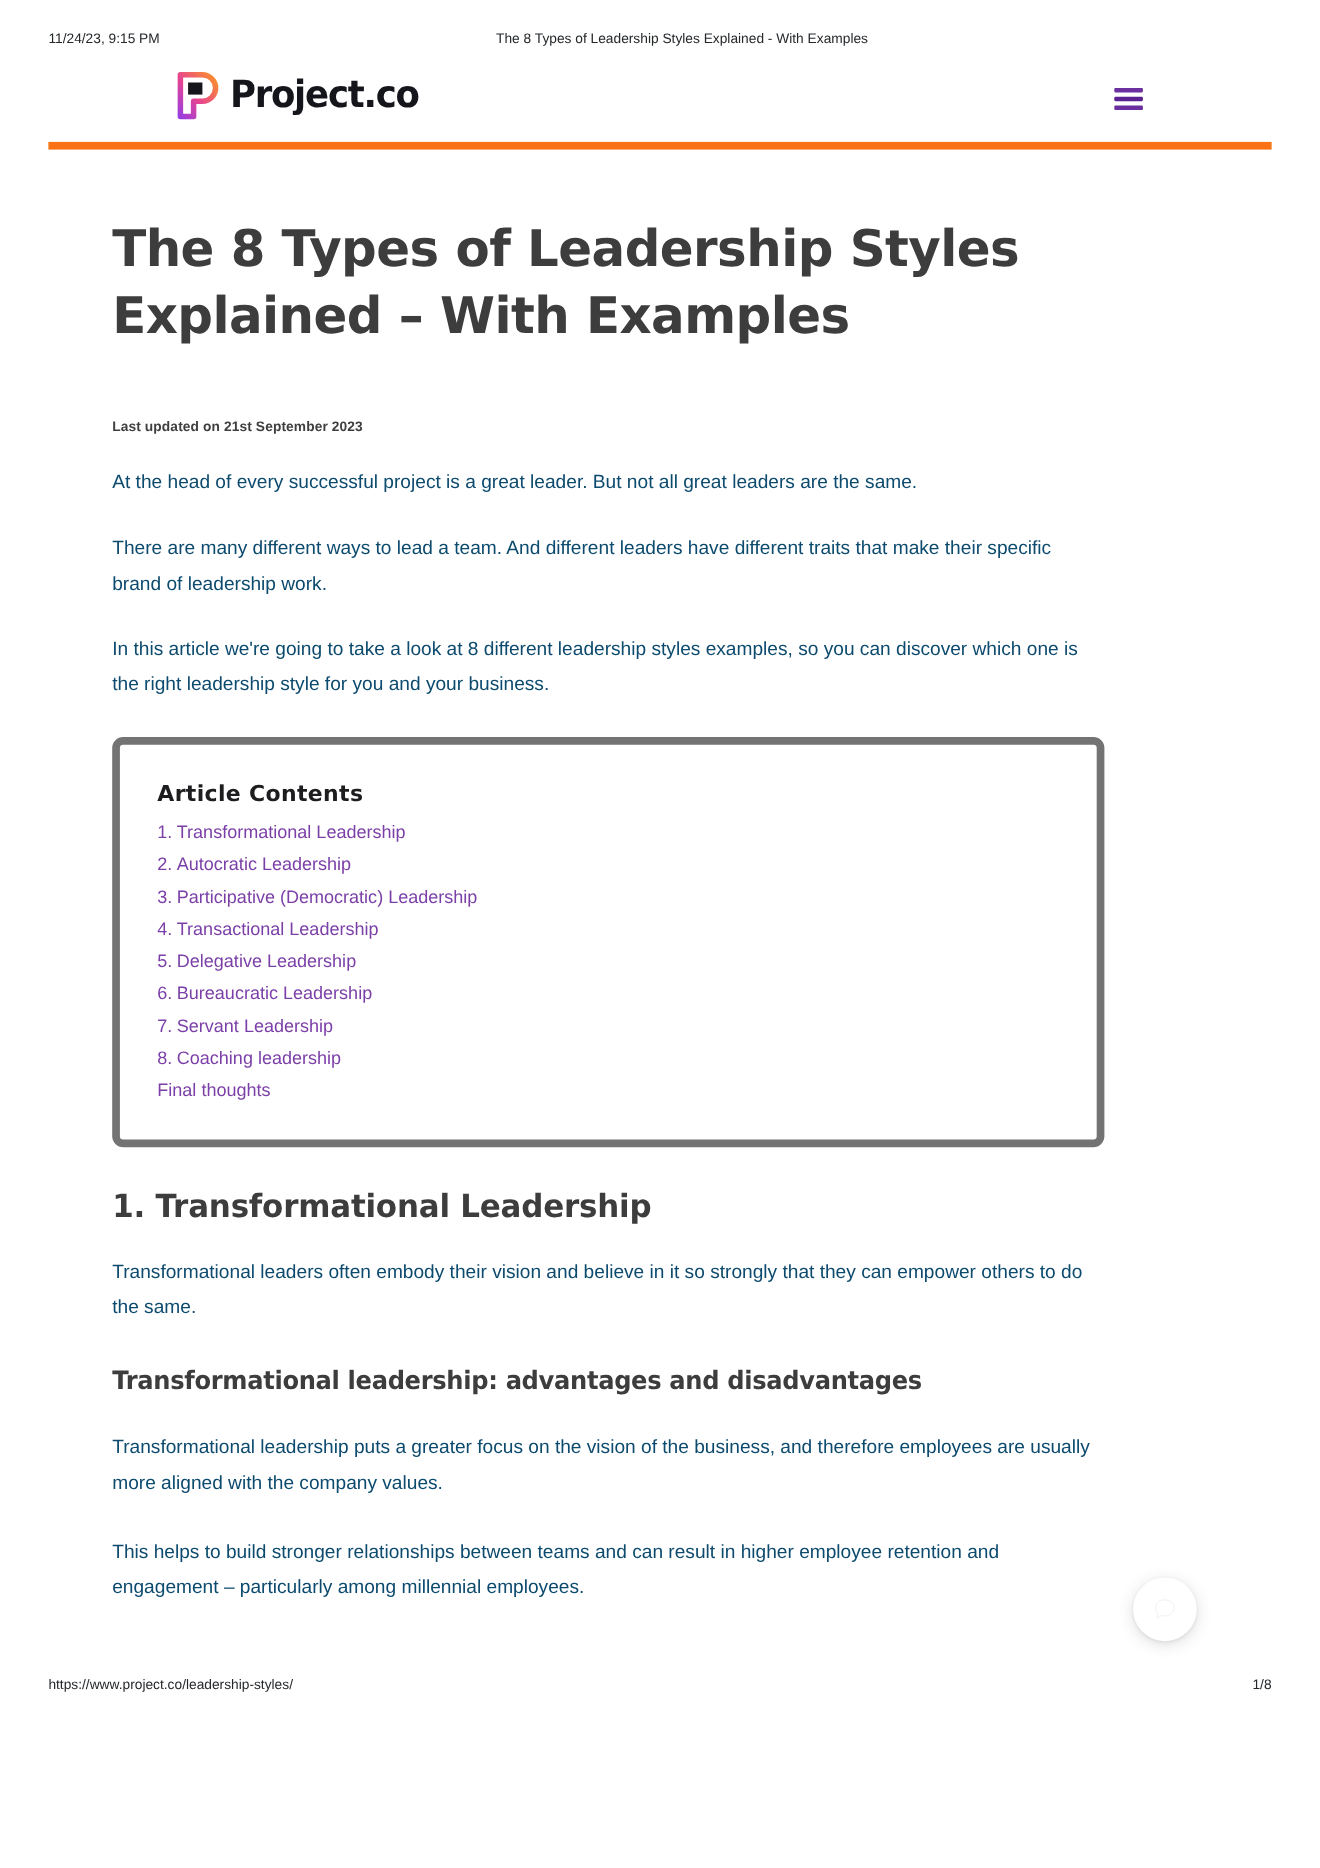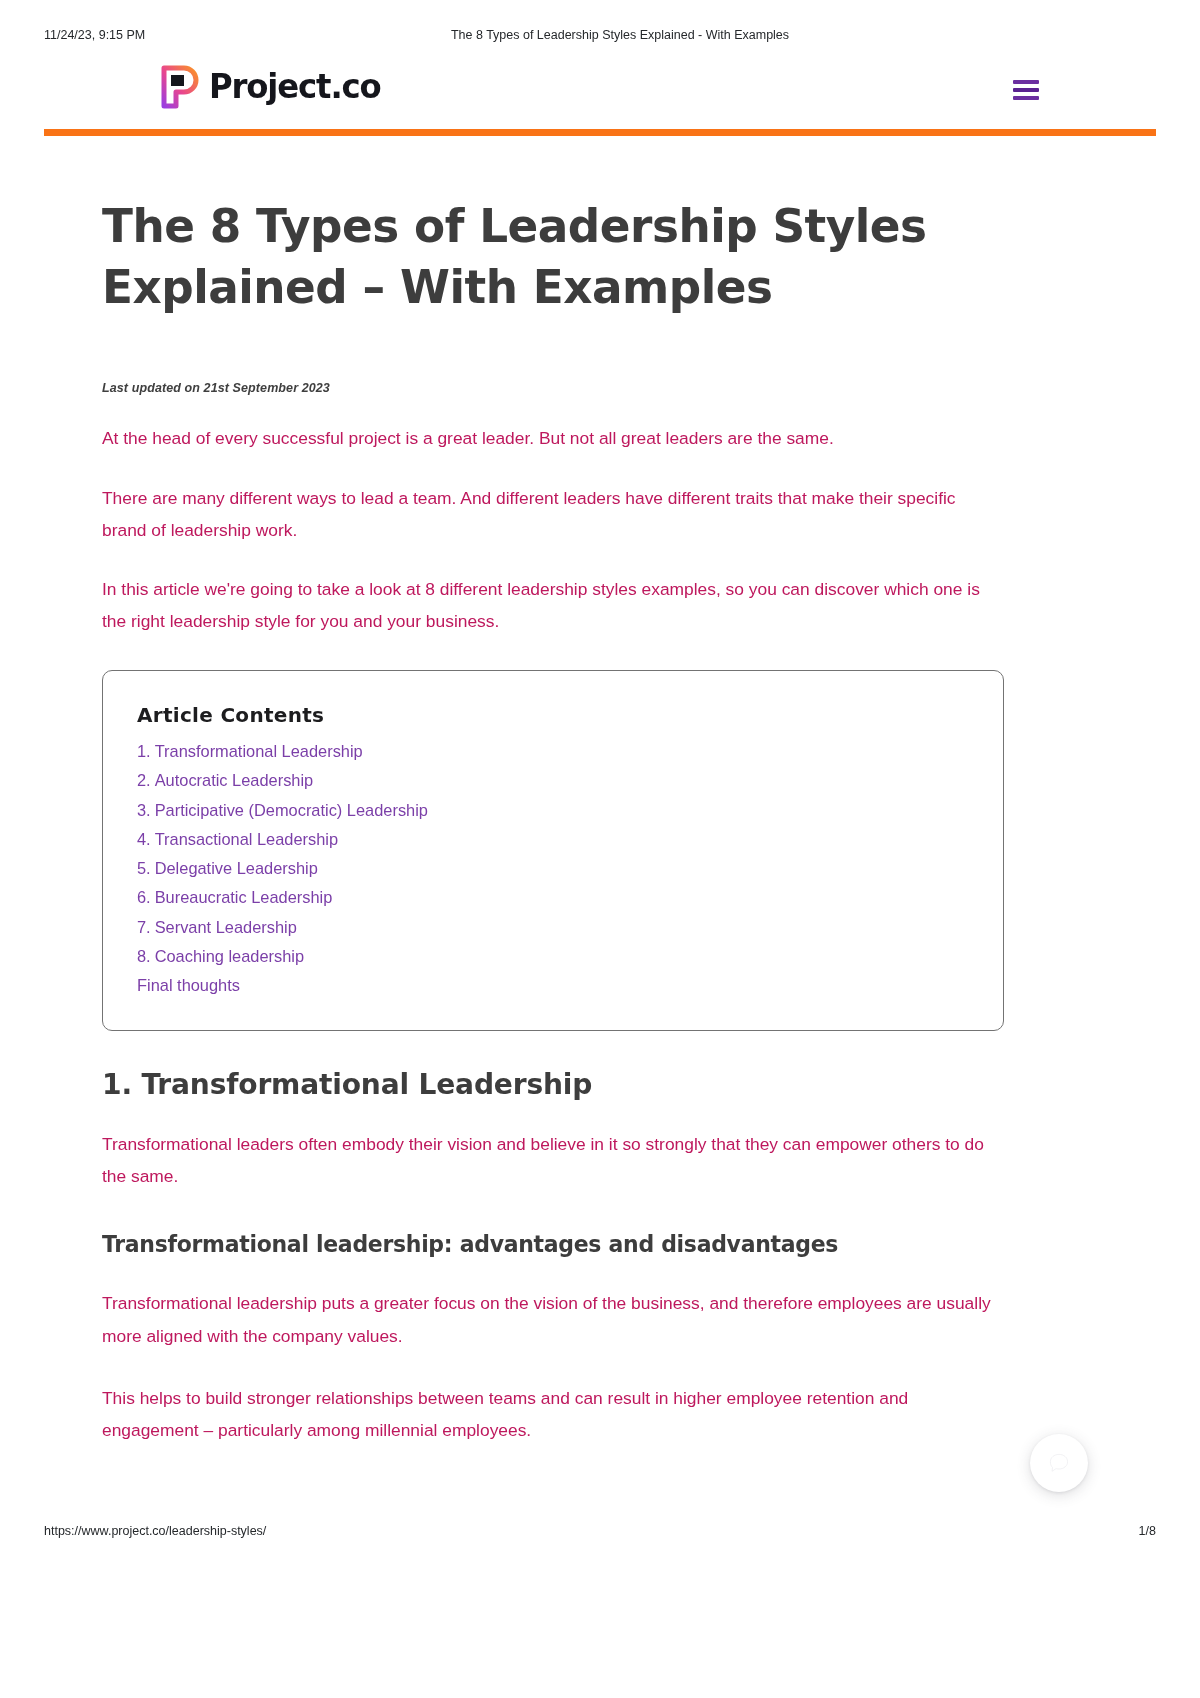--- a/index.html
+++ b/index.html
@@ -124,39 +124,38 @@
     font-size: 46px;
     line-height: 1.33;
     letter-spacing: -0.5px;
     color: #3d3d3d;
     transform: scaleX(0.985);
     transform-origin: left top;
   }
   .updated {
     margin: 63px 0 0 0;
     font-family: "Liberation Sans", sans-serif;
-    font-style: italic;
     font-weight: 700;
     font-size: 12.5px;
     letter-spacing: 0.1px;
     color: #3f3f3f;
   }
   p.body-text {
     margin: 27px 0 0 0;
     font-size: 17.4px;
     line-height: 1.85;
-    color: #be185d;
+    color: #0c4a6e;
     font-family: "Liberation Sans", sans-serif;
   }
   p.body-text.tight { margin-top: 30px; }
 
   
   .contents-box {
     margin-top: 33px;
-    border: 1px solid #737373;
+    border: 7px solid #737373;
     border-radius: 10px;
     padding: 32px 24px 30px 34px;
     box-sizing: border-box;
     width: 902px;
   }
   .contents-title {
     margin: 0 0 10px 0;
     font-family: "DejaVu Sans", sans-serif;
     font-weight: 700;
     font-size: 20px;

